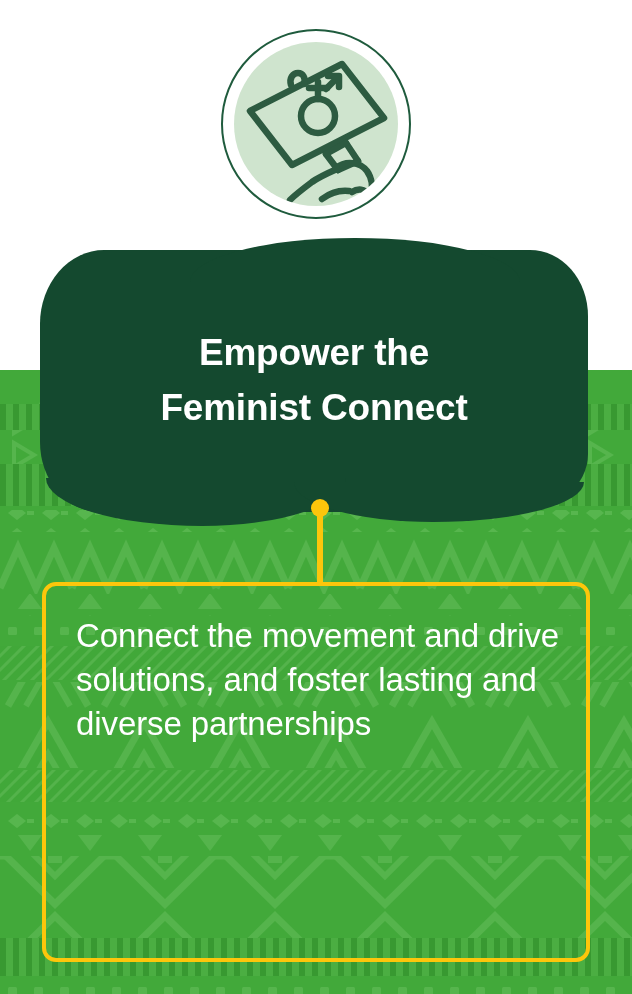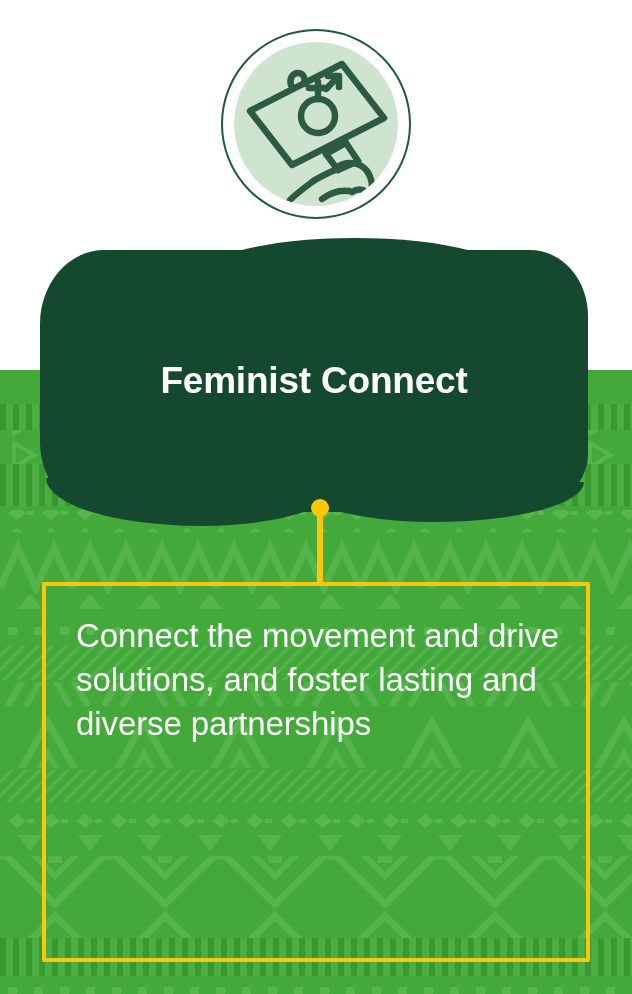--- a/index.html
+++ b/index.html
@@ -120,21 +120,21 @@
     z-index:6;
   }
 
   
   .card{
     position:absolute;
     left:42px; top:582px;
     width:548px; height:380px;
     box-sizing:border-box;
     border:4px solid #fdc60b;
-    border-radius:2px;
+    border-radius:14px;
     z-index:5;
   }
   .card-text{
     position:absolute;
     left:30px; top:28px;
     right:26px;
     color:#ffffff;
     font-size:33px;
     line-height:1.33;
     font-weight:normal;
@@ -240,20 +240,21 @@
 
       <rect x="0" y="568" width="632" height="38" fill="url(#p-stripes)"></rect>
 
       <rect x="0" y="608" width="632" height="16" fill="url(#p-dots)"></rect>
     </svg>
   </div>
 
   <div class="blob">
     <div class="blob-top-bump"></div>
     <div class="blob-title">
+      <div class="line">Empower the</div>
       <div class="line">Feminist Connect</div>
     </div>
   </div>
 
   <div class="badge">
     <div class="badge-inner">
       <svg width="164" height="164" viewBox="0 0 164 164">
         <g fill="none" stroke="#2d5b41" stroke-width="6.5" stroke-linecap="round" stroke-linejoin="round">
 
           <path d="M16,69 L108,22 L150,76 L58,123 Z"></path>

